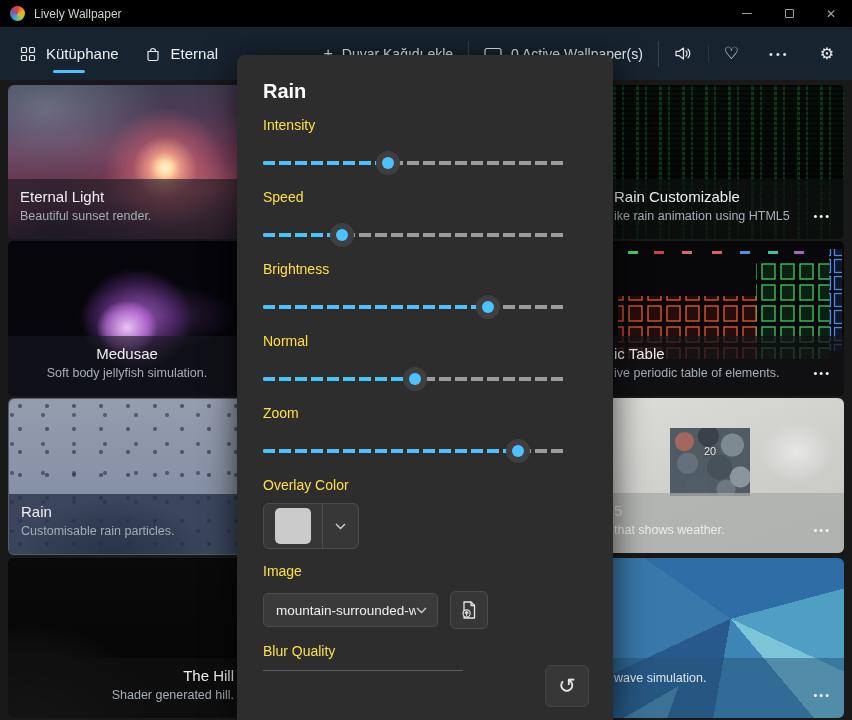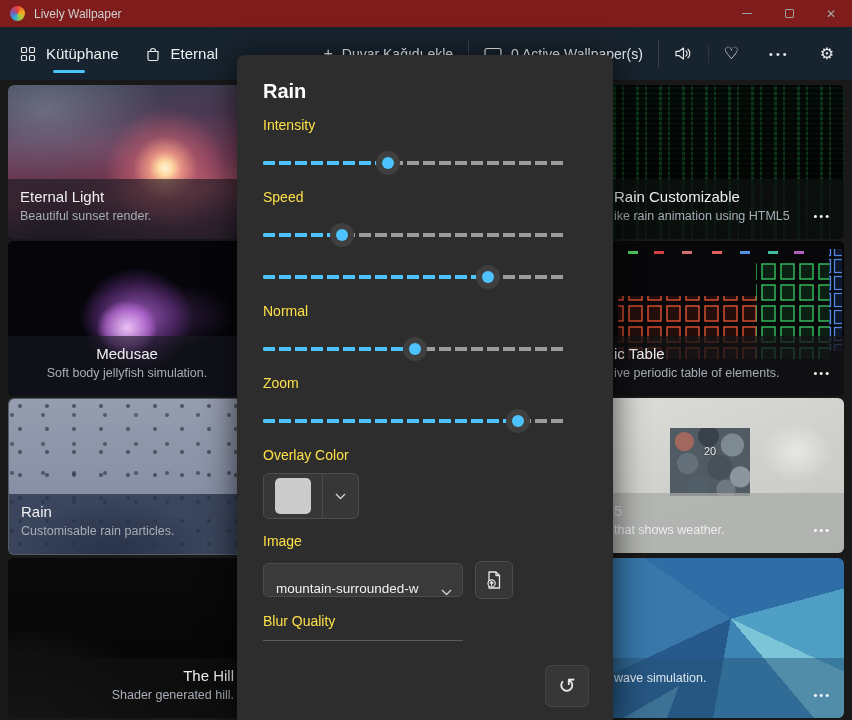--- a/index.html
+++ b/index.html
@@ -4,21 +4,21 @@
 <style>
   * { box-sizing: border-box; }
   html,body { margin:0; padding:0; }
   body {
     width:852px; height:720px; position:relative; overflow:hidden;
     background:#191919; font-family:"Liberation Sans", sans-serif; color:#eee;
     --accent:#4cc2ff;
   }
   
   .titlebar { position:absolute; left:0; top:0; width:852px; height:27px;
-    background:#7f1d1d; display:flex; align-items:center; z-index:5; }
+    background:#000000; display:flex; align-items:center; z-index:5; }
   .app-logo { width:15px; height:15px; border-radius:50%; margin:0 9px 0 10px;
     background:conic-gradient(#e8413c,#f7a823,#a6ce39,#2aa7de,#8e4fa8,#e8413c); }
   .app-title { font-size:12px; color:#cfcfcf; }
   .win-controls { margin-left:auto; display:flex; height:100%; }
   .win-btn { width:42px; display:flex; align-items:center; justify-content:center;
     color:#9e9e9e; font-size:11px; }
   .min-glyph { display:block; width:10px; height:1px; background:#9e9e9e; }
   .max-glyph { display:block; width:9px; height:9px; border:1px solid #9e9e9e; border-radius:1px; }
   .close-glyph { font-size:12px; color:#a8a8a8; }
   
@@ -114,22 +114,22 @@
   .thumb-dot { position:absolute; top:12px; width:24px; height:24px; border-radius:50%;
     background:#3f3f3f; transform:translate(-50%,-50%);
     display:flex; align-items:center; justify-content:center; }
   .thumb-dot::after { content:""; width:12px; height:12px; border-radius:50%; background:var(--accent); }
   .color-btn { margin-top:10px; width:96px; height:46px; background:#373737;
     border:1px solid #4c4c4c; border-radius:6px; display:flex; align-items:center; overflow:hidden; }
   .swatch { width:36px; height:36px; border-radius:5px; margin:0 11px; }
   .color-sep { width:1px; align-self:stretch; background:#4c4c4c; }
   .color-chevron { flex:1; display:flex; justify-content:center; }
   .image-row { margin-top:12px; display:flex; align-items:center; gap:12px; }
-  .combo { width:200px; height:34px; background:#3a3a3a; border:1px solid #4c4c4c;
-    border-radius:5px; display:flex; align-items:flex-end; padding:0 10px 0 12px;
+  .combo { width:175px; height:34px; background:#3a3a3a; border:1px solid #4c4c4c;
+    border-radius:5px; display:flex; align-items:center; padding:0 10px 0 12px;
     font-size:13.5px; color:#f0f0f0; }
   .combo-text { flex:1; white-space:nowrap; overflow:hidden; }
   .browse-btn { width:38px; height:38px; background:#373737; border:1px solid #4c4c4c;
     border-radius:6px; display:flex; align-items:center; justify-content:center; }
   .blur-divider { width:200px; height:1px; background:#5c5c5c; margin-top:11px; }
   .reset-btn { position:absolute; right:24px; bottom:13px; width:44px; height:42px;
     background:#373737; border:1px solid #454545; border-radius:6px; color:#e8e8e8;
     font-size:21px; display:flex; align-items:center; justify-content:center; }
   svg { display:block; }
 </style>
@@ -318,20 +318,21 @@
   <div>
     <div class="ctl-label">Speed</div>
     <div class="slider">
       <div class="track"></div>
       <div class="fill" style="width: 26%;"></div>
       <div class="thumb-dot" style="left: 26%;"></div>
     </div>
   </div>
 
   <div>
+    <div class="ctl-label">Brightness</div>
     <div class="slider">
       <div class="track"></div>
       <div class="fill" style="width: 74%;"></div>
       <div class="thumb-dot" style="left: 74%;"></div>
     </div>
   </div>
 
   <div>
     <div class="ctl-label">Normal</div>
     <div class="slider">

